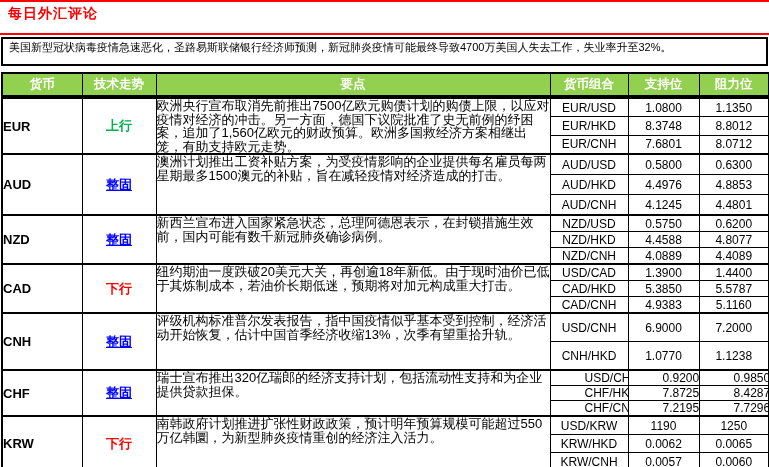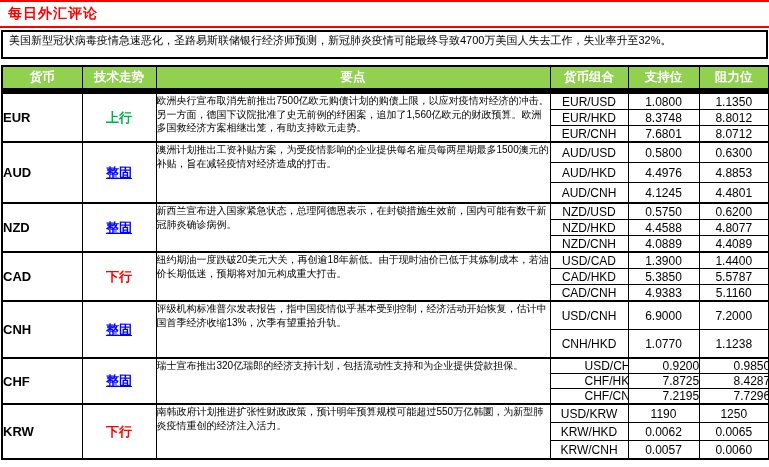--- a/index.html
+++ b/index.html
@@ -6,21 +6,21 @@
   .page {
     width:769px; height:467px; background:#ffffff; overflow:hidden;
     font-family:"Liberation Sans","DejaVu Sans",sans-serif; color:#000;
     box-sizing:border-box;
   }
   
   .title-bar {
     border-top:2px solid #FF0000;
     border-bottom:2px solid #FF0000;
     color:#FF0000; font-weight:bold; font-size:14px;
-    padding:3px 8px 3px 8px; letter-spacing:1px;
+    padding:3px 8px 10px 8px; letter-spacing:1px;
   }
   
   .usd-box {
     margin:2px 1px 0 1px;
     border:2px solid #000;
     padding:1px 6px 9px 6px;
     box-sizing:border-box;
   }
   .usd-title { color:#008000; font-weight:bold; font-size:14px; line-height:17px; }
   .usd-body  { font-size:11px; line-height:15px; }
@@ -28,28 +28,28 @@
   table.fx {
     margin:6px 1px 0 1px;
     border-collapse:collapse;
     border:2px solid #000;
     table-layout:fixed;
     width:767px;
   }
   table.fx th, table.fx td { border:1px solid #000; padding:0; overflow:hidden; }
   table.fx thead th {
     background:#92D050; color:#ffffff; font-weight:bold; font-size:12.5px;
-    height:21px; text-align:center; border-bottom:6px solid #000000;
+    height:21px; text-align:center; border-bottom:4px solid #000000;
   }
   tr.group-start td { border-top:2px solid #000; }
   td.cur, td.trend, td.key { border-left-width:2px; border-right-width:2px; }
   td.cur   { text-align:left; vertical-align:middle; font-weight:bold; font-size:13px; }
   td.trend { text-align:center; vertical-align:middle; font-weight:bold; font-size:13px; }
   td.key   {
-    vertical-align:top; text-align:left; font-size:10px; line-height:13.5px;
+    vertical-align:top; text-align:left; font-size:13px; line-height:13.5px;
     padding:1px 3px 1px 3px;
   }
   td.pair  { text-align:center; vertical-align:middle; font-size:12px; }
   td.val   { text-align:center; vertical-align:middle; font-size:12px; }
   
   tr.r-eur td.pair, tr.r-eur td.val { height:15px; }
   tr.r-aud td.pair, tr.r-aud td.val { height:19px; }
   tr.r-nzd td.pair, tr.r-nzd td.val { height:15px; }
   tr.r-cad td.pair, tr.r-cad td.val { height:15px; }
   tr.r-cnh td.pair, tr.r-cnh td.val { height:27px; }

